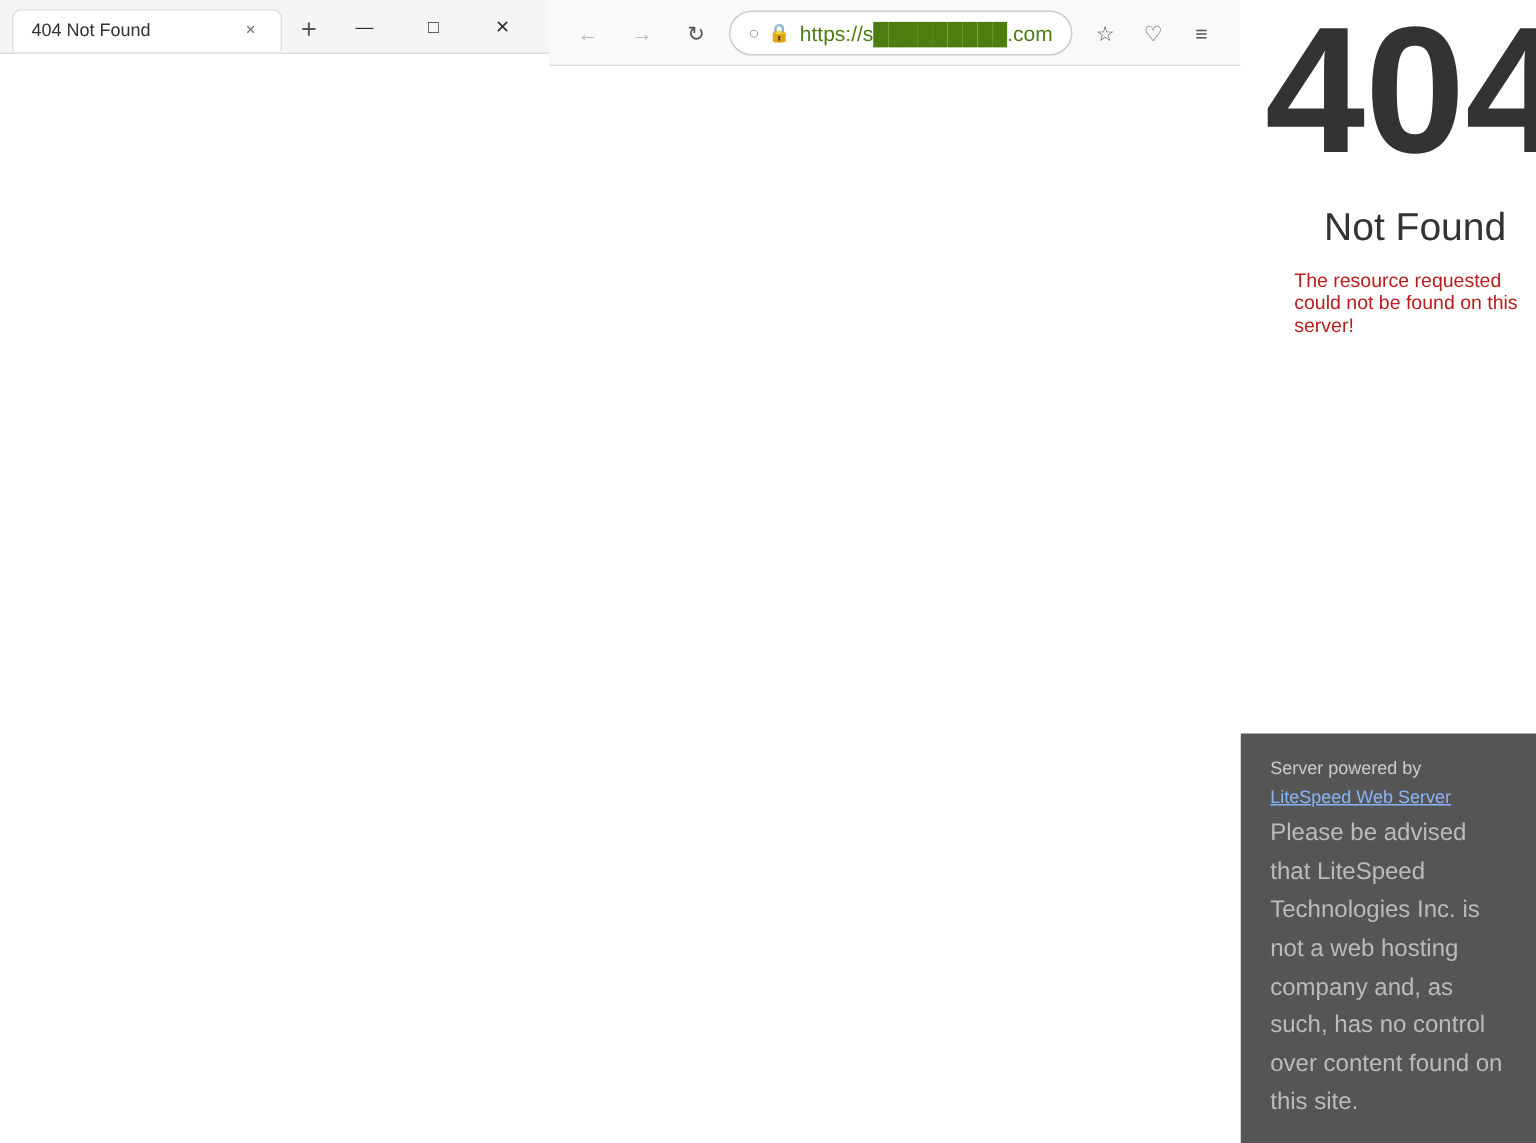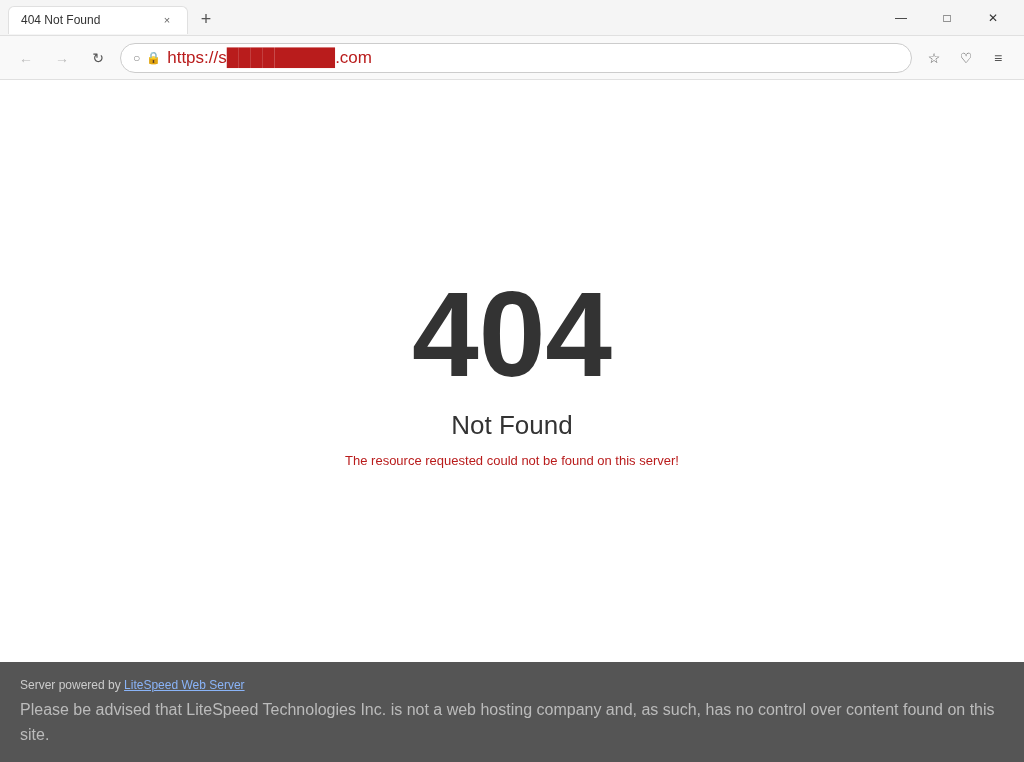--- a/index.html
+++ b/index.html
@@ -3,21 +3,20 @@
   <meta charset="utf-8">
   <style>
     * { margin: 0; padding: 0; box-sizing: border-box; }
     body { font-family: Arial, sans-serif; background: #f0f0f0; width: 1024px; height: 762px; overflow: hidden; }
 
     
     .browser-window {
       width: 1024px;
       height: 762px;
       display: flex;
-      flex-direction: column;
       background: #fff;
     }
 
     .title-bar {
       height: 36px;
       background: #f5f5f5;
       display: flex;
       align-items: center;
       border-bottom: 1px solid #e0e0e0;
       padding: 0 8px;
@@ -135,22 +134,22 @@
       display: flex;
       align-items: center;
       padding: 0 12px;
       gap: 6px;
       font-size: 13px;
       color: #333;
     }
 
     .address-text {
       flex: 1;
-      font-size: 17px;
-      color: #b91c1c;
+      font-size: 14px;
+      color: #4d7c0f;
     }
 
     .addr-icon {
       font-size: 12px;
       color: #888;
     }
 
     .nav-actions {
       display: flex;
       gap: 4px;
@@ -164,21 +163,21 @@
       display: flex;
       flex-direction: column;
       overflow: hidden;
     }
 
     .error-area {
       flex: 1;
       display: flex;
       flex-direction: column;
       align-items: center;
-      justify-content: center;
+      margin-left: 36px;
     }
 
     .error-code {
       font-size: 120px;
       font-weight: bold;
       color: #333;
       line-height: 1;
       margin-bottom: 16px;
     }
 

